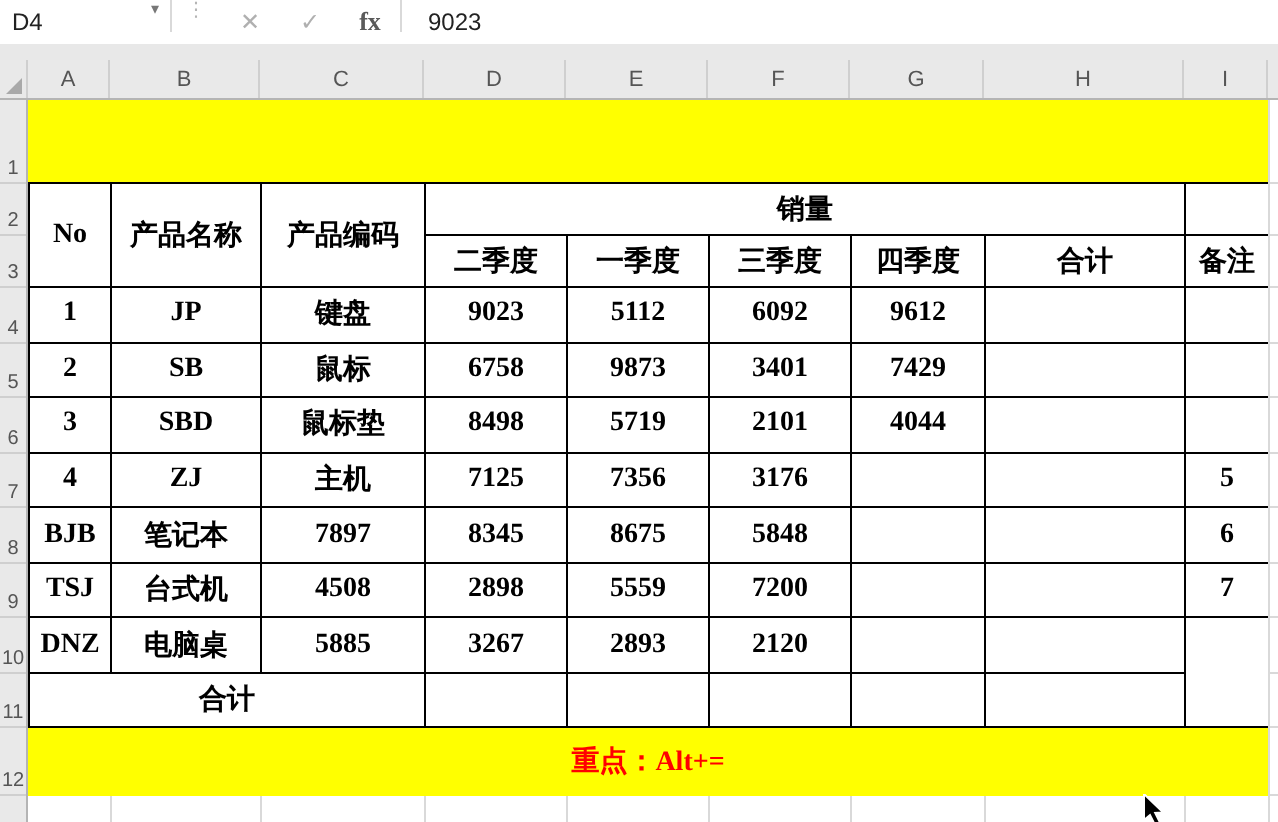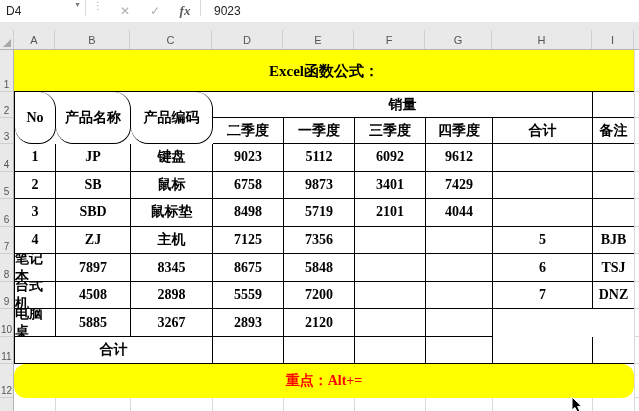--- a/index.html
+++ b/index.html
@@ -8,21 +8,21 @@
   
   .topbar{position:absolute;left:0;top:0;width:639px;height:22px;background:#fff;
           border-bottom:5px solid #0ea5e9;display:flex;}
   .namebox{width:70px;height:22px;display:flex;align-items:center;padding-left:6px;
            font-size:12px;color:#222;box-sizing:border-box;}
   .nb-caret{width:15px;font-size:8px;color:#777;text-align:center;}
   .vsep{width:1px;height:16px;background:#d9d9d9;}
   .handle{width:24px;text-align:center;color:#b5b5b5;font-size:10px;letter-spacing:0;}
   .fbtn{width:30px;height:22px;display:flex;align-items:center;justify-content:center;
         font-size:12px;color:#b0b0b0;background:transparent;border:none;padding:0;}
-  .fbtn.fx{color:#5a5a5a;font-family:"Liberation Serif",serif;font-style:italic;font-weight:bold;font-size:13px;}
+  .fbtn.fx{color:#5a5a5a;font-family:"Liberation Serif",serif;font-weight:bold;font-size:13px;}
   .fvalue{flex:1;height:22px;display:flex;align-items:center;padding-left:13px;
           font-size:12px;color:#222;}
   .band{position:absolute;left:0;top:22px;width:639px;height:8px;background:#e8e8e8;}
   
   .colheaders{position:absolute;left:0;top:30px;width:639px;height:20px;background:#e9e9e9;
               border-bottom:1px solid #b4b4b4;display:flex;box-sizing:border-box;}
   .corner{width:14px;height:100%;position:relative;border-right:1px solid #cfcfcf;box-sizing:border-box;}
   .corner .tri{position:absolute;right:2px;bottom:2px;width:0;height:0;
                border-bottom:8px solid #a9a9a9;border-left:8px solid transparent;}
   .colcell{height:100%;display:flex;align-items:center;justify-content:center;
@@ -32,29 +32,29 @@
               display:flex;flex-direction:column;border-right:1px solid #b4b4b4;box-sizing:border-box;}
   .rowcell{display:flex;align-items:flex-end;justify-content:center;
            font-size:10px;color:#555;border-bottom:1px solid #cfcfcf;box-sizing:border-box;padding-bottom:1px;}
   
   .titlerow{position:absolute;left:14px;top:50px;width:620px;height:42px;background:#FFFF00;
             display:flex;align-items:center;justify-content:center;
             font-family:"Liberation Serif","DejaVu Serif",serif;font-weight:bold;font-size:15px;}
   .titlerow .red{color:#FF0000;}
   .hilite{position:absolute;left:14px;top:364px;width:620px;height:34px;background:#FFFF00;
           display:flex;align-items:center;justify-content:center;color:#FF0000;
-          font-family:"Liberation Serif","DejaVu Serif",serif;font-weight:bold;font-size:14px;border-radius:12px;}
+          font-family:"Liberation Serif","DejaVu Serif",serif;font-weight:bold;font-size:14px;}
   
   .tbl{position:absolute;left:14px;top:91px;border-left:1px solid #000;border-top:1px solid #000;
        display:grid;grid-template-columns:41px 75px 82px 71px 71px 71px 67px 100px 42px;
        grid-template-rows:26px 26px repeat(7,27.57px) 27px;
        font-family:"Liberation Serif","DejaVu Serif",serif;font-weight:bold;font-size:14px;color:#000;}
   .c{border-right:1px solid #000;border-bottom:1px solid #000;display:flex;
      align-items:center;justify-content:center;background:#fff;box-sizing:border-box;overflow:hidden;}
-  .rs2{grid-row:span 2;border-radius:17px;}
+  .rs2{grid-row:span 2;}
   .sales{grid-column:4 / span 5;}
   .cs3{grid-column:span 3;}
   
   .bottomstrip{position:absolute;left:14px;top:398px;width:625px;height:13px;background:#fff;}
   .vline{position:absolute;top:0;width:1px;height:13px;background:#d9d9d9;}
   .sliver{position:absolute;left:634px;top:50px;width:5px;height:348px;display:flex;
           flex-direction:column;border-left:1px solid #d9d9d9;box-sizing:border-box;}
   .sliver div{border-bottom:1px solid #d9d9d9;box-sizing:border-box;}
   .cursor{position:absolute;left:571px;top:397px;}
 </style>
@@ -102,21 +102,20 @@
     <div class="rowcell" style="height:27.57px">7</div>
     <div class="rowcell" style="height:27.57px">8</div>
     <div class="rowcell" style="height:27.57px">9</div>
     <div class="rowcell" style="height:27.57px">10</div>
     <div class="rowcell" style="height:27px">11</div>
     <div class="rowcell" style="height:34px">12</div>
     <div class="rowcell" style="flex:1;border-bottom:none"></div>
   </div>
 
   <div class="titlerow">
-    <span>Excel函数公式：</span>
   </div>
 
   <div class="tbl">
 
     <div class="c rs2">No</div>
     <div class="c rs2">产品名称</div>
     <div class="c rs2">产品编码</div>
     <div class="c sales">销量</div>
     <div class="c"></div>
     <div class="c">二季度</div>
@@ -154,20 +153,21 @@
     <div class="c">2101</div>
     <div class="c">4044</div>
     <div class="c"></div>
     <div class="c"></div>
 
     <div class="c">4</div>
     <div class="c">ZJ</div>
     <div class="c">主机</div>
     <div class="c">7125</div>
     <div class="c">7356</div>
+    <div class="c">3176</div>
     <div class="c"></div>
     <div class="c"></div>
 
     <div class="c">5</div>
     <div class="c">BJB</div>
     <div class="c">笔记本</div>
     <div class="c">7897</div>
     <div class="c">8345</div>
     <div class="c">8675</div>
     <div class="c">5848</div>

